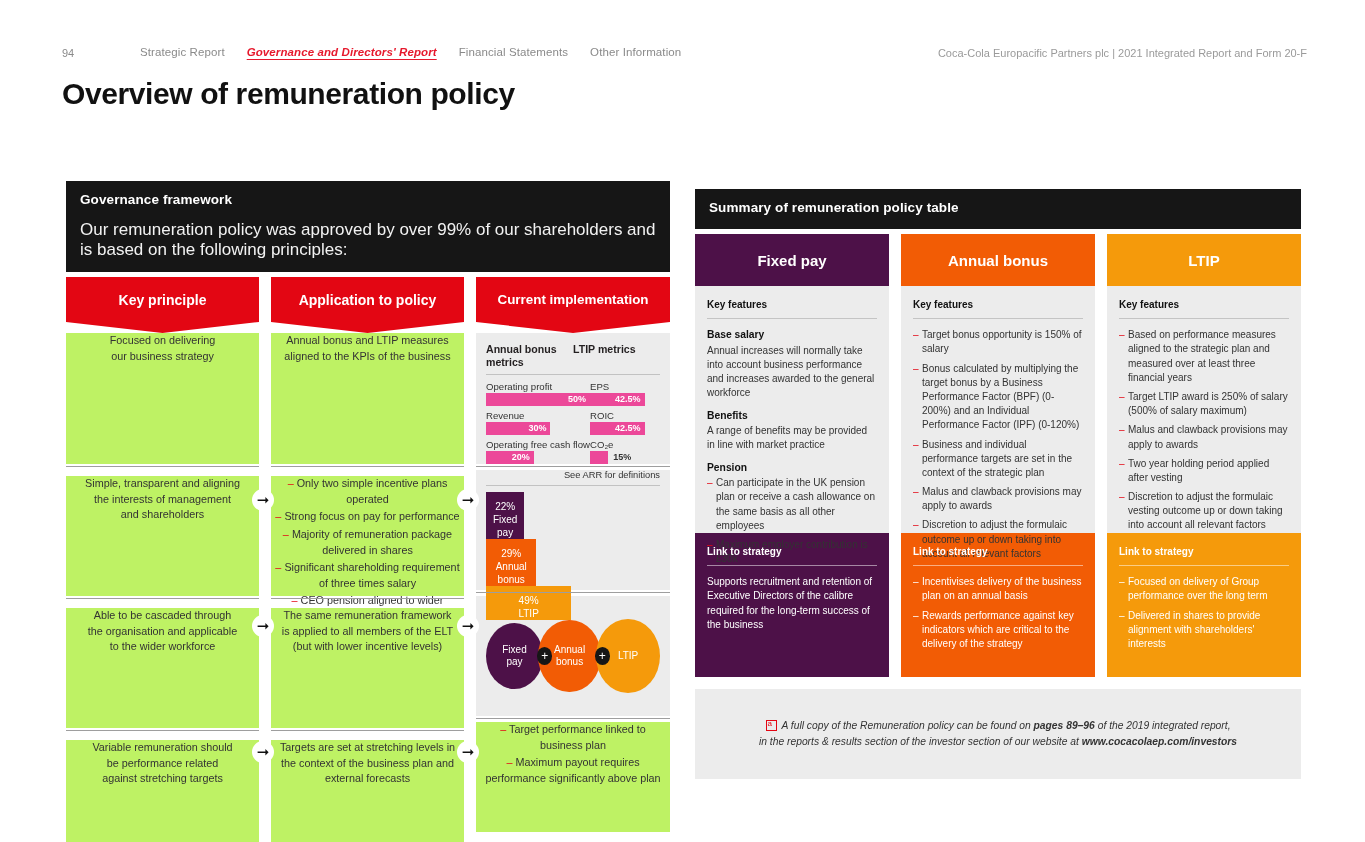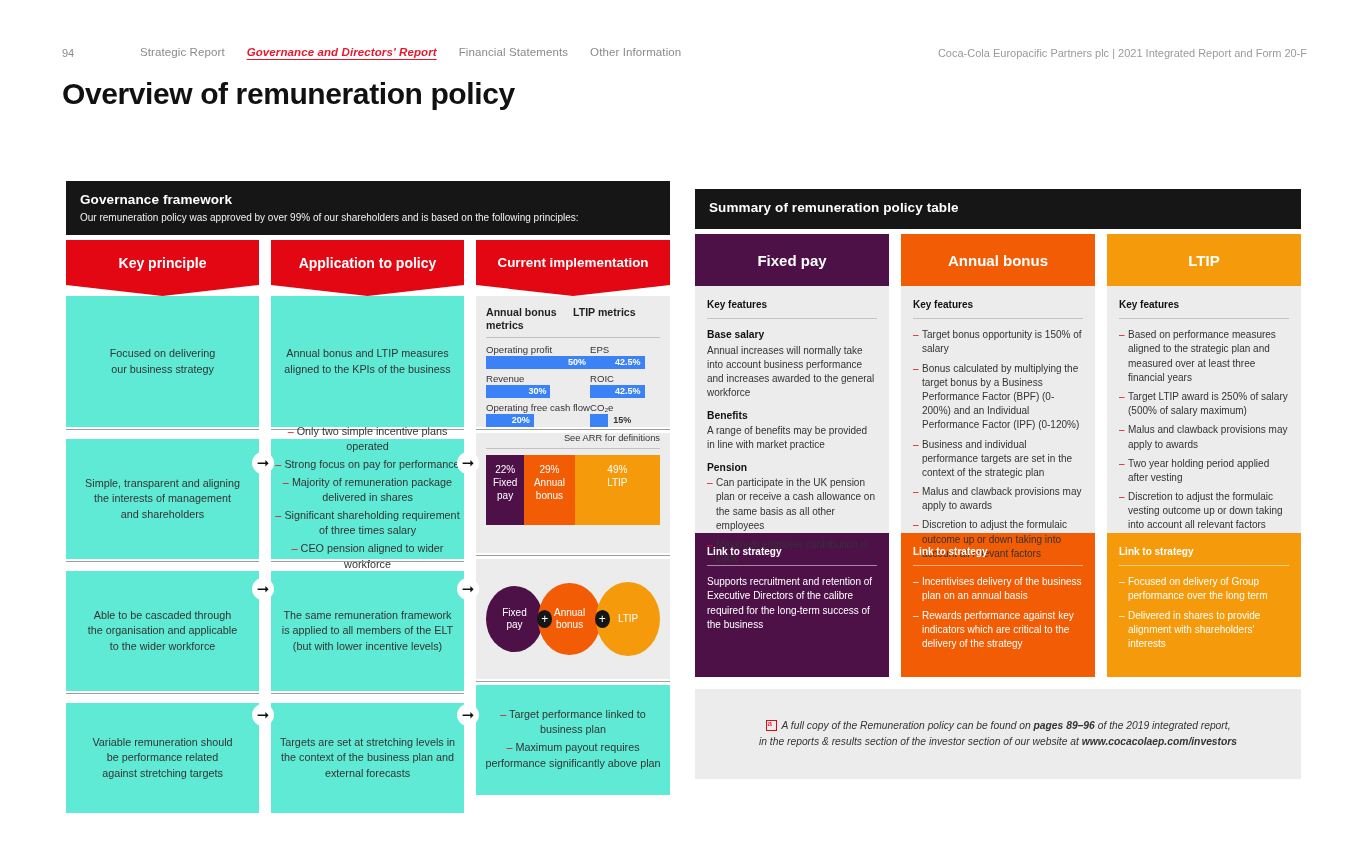--- a/index.html
+++ b/index.html
@@ -44,45 +44,45 @@
   
   .panel-left  { position: absolute; left: 66px;  top: 181px; width: 604px; }
   .panel-right { position: absolute; left: 695px; top: 181px; width: 606px; }
 
   .black-bar {
     background: #161616; color: #fff;
     padding: 11px 14px 12px 14px;
   }
   .black-bar.tall { height: 40px; margin-top: 8px; }
   .black-bar h2 { font-size: 13.5px; font-weight: bold; letter-spacing: .1px; }
-  .black-bar p  { font-size: 10px; margin-top: 5px; color: #f2f2f2; }
+  .black-bar p  { font-size: 17px; margin-top: 13px; color: #f2f2f2; }
 
   
   .lcols { display: flex; gap: 12px; margin-top: 5px; position: relative; }
   .lcol  { width: 193px; position: relative; }
   .lcol:last-child { width: 194px; }
 
   .chev-head {
     background: #e30613; color: #fff;
     height: 45px;
     display: flex; align-items: center; justify-content: center;
     font-size: 14px; font-weight: bold;
     position: relative;
   }
   .chev-head .notch {
     position: absolute; left: 0; right: 0; top: 45px; height: 11px;
     background: #e30613;
     clip-path: polygon(0 0, 100% 0, 50% 100%);
   }
 
   .cell {
-    background: #5eead4;
+    background: #bef264;
     position: relative;
     padding: 0 2px;
-    display: flex; align-items: center; justify-content: center;
+    display: flex; align-items: flex-start; justify-content: center;
     text-align: center;
     font-size: 10.8px; line-height: 1.45; color: #333;
   }
   .cell.r1 { height: 131px; margin-top: 11px; }
   .cell.r2 { height: 120px; margin-top: 6px; }
   .cell.r3 { height: 120px; margin-top: 6px; }
   .cell.r4 { height: 110px; margin-top: 6px; }
   .seprow { height: 6px; background: transparent; position: relative; }
   .seprow::before{
     content:""; position:absolute; left:0; right:0; top:2px; height:1px; background:#9e9e9e;
@@ -94,32 +94,32 @@
 
   
   .c3 { background:#ececec; padding: 10px 10px 10px 10px; }
   .metrics-head { display:flex; }
   .metrics-head > div { flex:1; font-size:10.6px; font-weight:bold; line-height:1.25; }
   .hr-thin { height:1px; background:#c2c2c2; margin:5px 0 6px 0; }
   .metrics-body { display:flex; }
   .metrics-body > div { flex:1; }
   .mlabel { font-size:9.6px; color:#333; margin-bottom:1px; white-space:nowrap; }
   .mbar {
-    background:#3b82f6; color:#fff; font-size:9px; font-weight:bold;
+    background:#ec4899; color:#fff; font-size:9px; font-weight:bold;
     height:13px; line-height:13px; text-align:right; padding-right:4px;
     margin-bottom:4px;
   }
   .mbar.noright { text-align:left; padding:0; color:#333; position:relative; }
   .mbar.noright span {
     position:absolute; left:calc(100% + 5px); top:0; color:#333; font-weight:bold;
   }
   .arr-note { font-size:9.3px; text-align:right; color:#333; margin-top:2px; }
 
   .c3sub-title { font-size:10.8px; font-weight:bold; line-height:1.3; }
-  .paymix { display:flex; height:70px; margin-top:2px; }
+  .paymix { display:flex; height:70px; margin-top:2px;flex-direction:column; }
   .paymix > div {
     color:#fff; font-size:10px; line-height:1.3; padding:8px 6px 0 6px; text-align:center;
   }
   .pm-fixed  { background:#4d1148; width:22%; }
   .pm-bonus  { background:#f25c05; width:29%; }
   .pm-ltip   { background:#f59a0b; width:49%; display:flex; align-items:flex-start; justify-content:center; }
 
   .circles { display:flex; align-items:center; justify-content:center; height:100px; }
   .circ {
     border-radius:50%; color:#fff; display:flex; align-items:center; justify-content:center;

